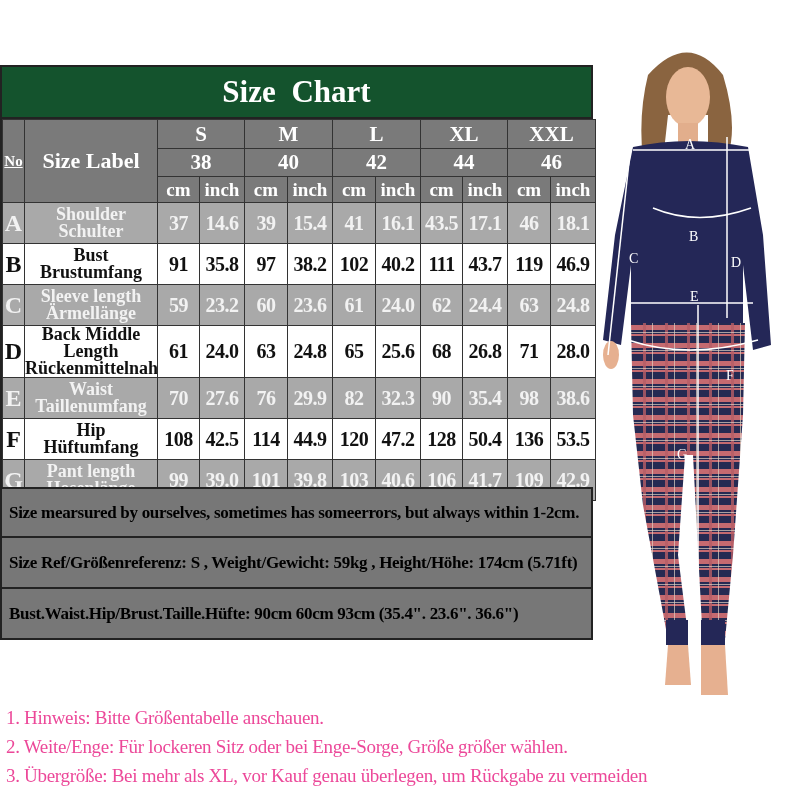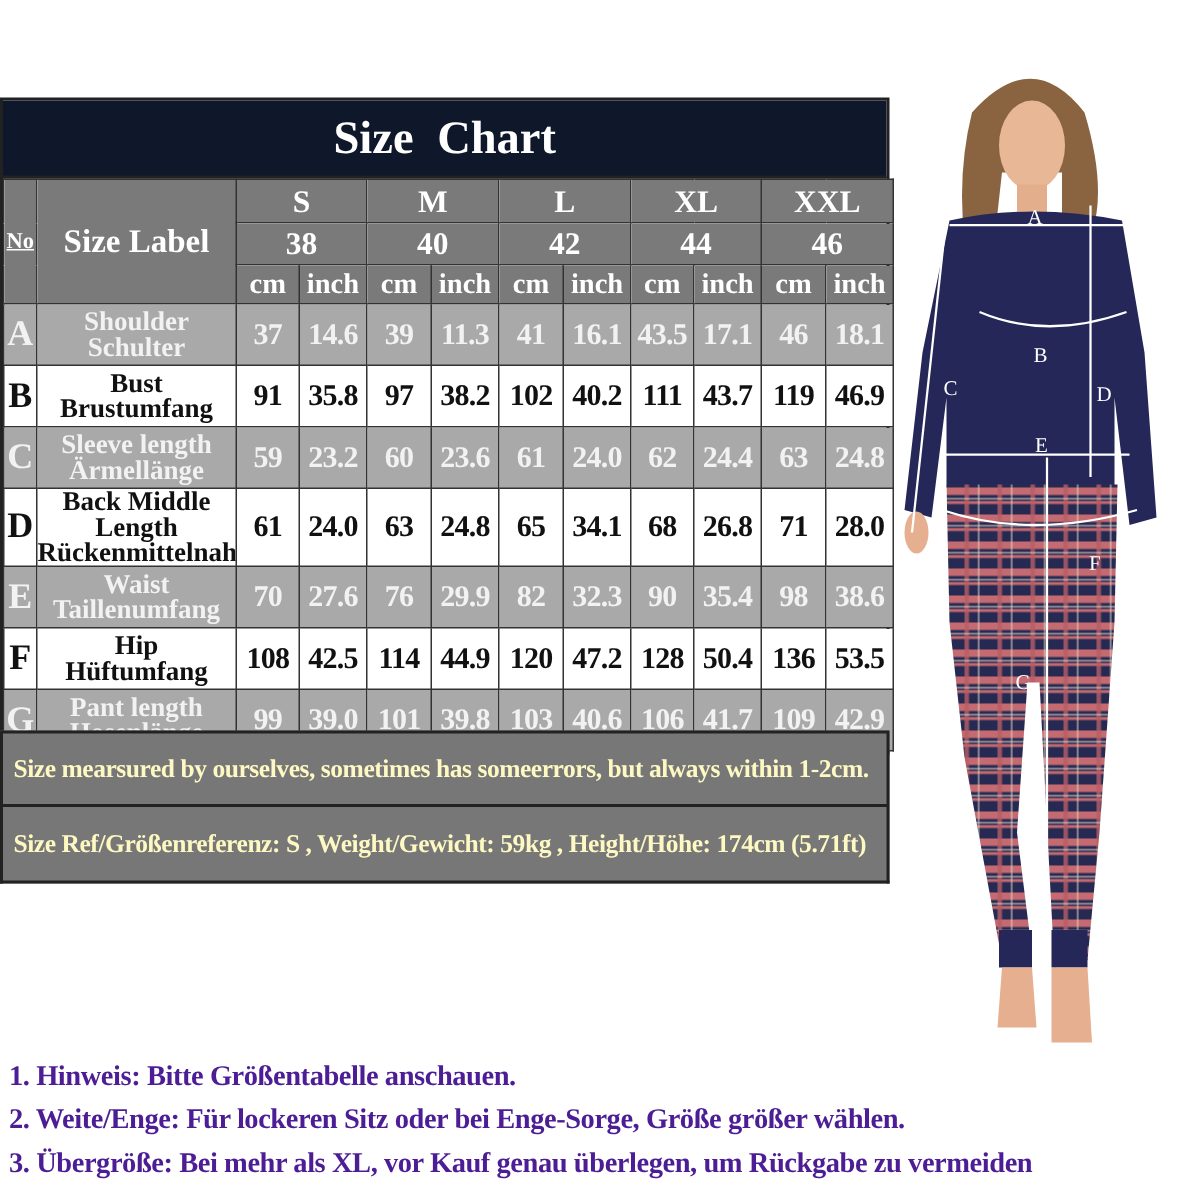--- a/index.html
+++ b/index.html
@@ -1,36 +1,36 @@
 <!DOCTYPE html>
 <html><head>
 <meta charset="utf-8">
 <style>
   html,body{margin:0;padding:0;background:#fff;}
   body{width:800px;height:800px;position:relative;overflow:hidden;font-family:"Liberation Serif","DejaVu Serif",serif;}
   .chart{position:absolute;left:0;top:65px;width:593px;border:2px solid #222;box-sizing:border-box;}
-  .title{height:52px;background:#0f172a;color:#fff;font-weight:bold;font-size:31px;display:flex;align-items:center;justify-content:center;word-spacing:8px;border-bottom:2px solid #222;box-sizing:border-box;}
+  .title{height:52px;background:#14532d;color:#fff;font-weight:bold;font-size:31px;display:flex;align-items:center;justify-content:center;word-spacing:8px;border-bottom:2px solid #222;box-sizing:border-box;}
   table{border-collapse:collapse;width:100%;table-layout:fixed;}
   td,th{border:1px solid #333;padding:0;text-align:center;font-weight:bold;overflow:hidden;white-space:nowrap;}
   .hdr th{background:#7a7a7a;color:#fff;}
   .h1 th{height:28px;font-size:21px;}
   .h2 th{height:27px;font-size:21px;}
   .h3 th{height:25px;font-size:19px;}
   th.no{font-size:15px;text-decoration:underline;}
   th.lbl{font-size:22px;}
   tr.data td{height:40px;}
   tr.grey td{background:#a9a9a9;color:#f2f2f2;}
   tr.white td{background:#fff;color:#111;}
   td.letter{font-size:24px;}
   td.label{font-size:18px;line-height:17px;white-space:normal;}
   td.val{font-size:20px;letter-spacing:-0.5px;}
   .notes{position:absolute;left:0;top:487px;width:593px;}
-  .note{height:51px;background:#777;color:#fef9c3;font-weight:bold;font-size:17px;display:flex;align-items:center;padding-left:7px;border:2px solid #222;border-top:none;box-sizing:border-box;letter-spacing:-0.3px;}
+  .note{height:51px;background:#777;color:#000000;font-weight:bold;font-size:17px;display:flex;align-items:center;padding-left:7px;border:2px solid #222;border-top:none;box-sizing:border-box;letter-spacing:-0.3px;}
   .note:first-child{border-top:2px solid #222;}
-  .hints{position:absolute;left:6px;top:703px;color:#4c1d95;font-weight:bold;font-size:19px;line-height:29px;letter-spacing:-0.3px;}
+  .hints{position:absolute;left:6px;top:703px;color:#ec4899;font-weight:normal;font-size:19px;line-height:29px;letter-spacing:-0.3px;}
   .model{position:absolute;left:593px;top:35px;width:207px;height:665px;}
 </style>
 </head>
 <body>
 
 <div class="chart">
   <div class="title">Size  Chart</div>
   <table>
     <colgroup>
       <col style="width:22px">
@@ -79,21 +79,21 @@
       <tbody id="rows">
         <tr class="data grey">
           <td class="letter">A</td>
           <td class="label">
             <div>Shoulder</div>
             <div>Schulter</div>
           </td>
           <td class="val">37</td>
           <td class="val">14.6</td>
           <td class="val">39</td>
-          <td class="val">11.3</td>
+          <td class="val">15.4</td>
           <td class="val">41</td>
           <td class="val">16.1</td>
           <td class="val">43.5</td>
           <td class="val">17.1</td>
           <td class="val">46</td>
           <td class="val">18.1</td>
         </tr>
         <tr class="data white">
           <td class="letter">B</td>
           <td class="label">
@@ -132,21 +132,21 @@
           <td class="letter">D</td>
           <td class="label">
             <div>Back Middle Length</div>
             <div>Rückenmittelnaht</div>
           </td>
           <td class="val">61</td>
           <td class="val">24.0</td>
           <td class="val">63</td>
           <td class="val">24.8</td>
           <td class="val">65</td>
-          <td class="val">34.1</td>
+          <td class="val">25.6</td>
           <td class="val">68</td>
           <td class="val">26.8</td>
           <td class="val">71</td>
           <td class="val">28.0</td>
         </tr>
         <tr class="data grey">
           <td class="letter">E</td>
           <td class="label">
             <div>Waist</div>
             <div>Taillenumfang</div>
@@ -196,20 +196,21 @@
           <td class="val">109</td>
           <td class="val">42.9</td>
         </tr>
       </tbody>
   </table>
 </div>
 
 <div class="notes">
   <div class="note">Size mearsured by ourselves, sometimes has someerrors, but always within 1-2cm.</div>
   <div class="note">Size Ref/Größenreferenz: S , Weight/Gewicht: 59kg , Height/Höhe: 174cm (5.71ft)</div>
+  <div class="note">Bust.Waist.Hip/Brust.Taille.Hüfte: 90cm 60cm 93cm (35.4". 23.6". 36.6")</div>
 </div>
 
 <div class="hints">
   <div>1. Hinweis: Bitte Größentabelle anschauen.</div>
   <div>2. Weite/Enge: Für lockeren Sitz oder bei Enge-Sorge, Größe größer wählen.</div>
   <div>3. Übergröße: Bei mehr als XL, vor Kauf genau überlegen, um Rückgabe zu vermeiden</div>
 </div>
 
 <div class="model">
   <svg width="207" height="665" viewBox="0 0 207 665">

